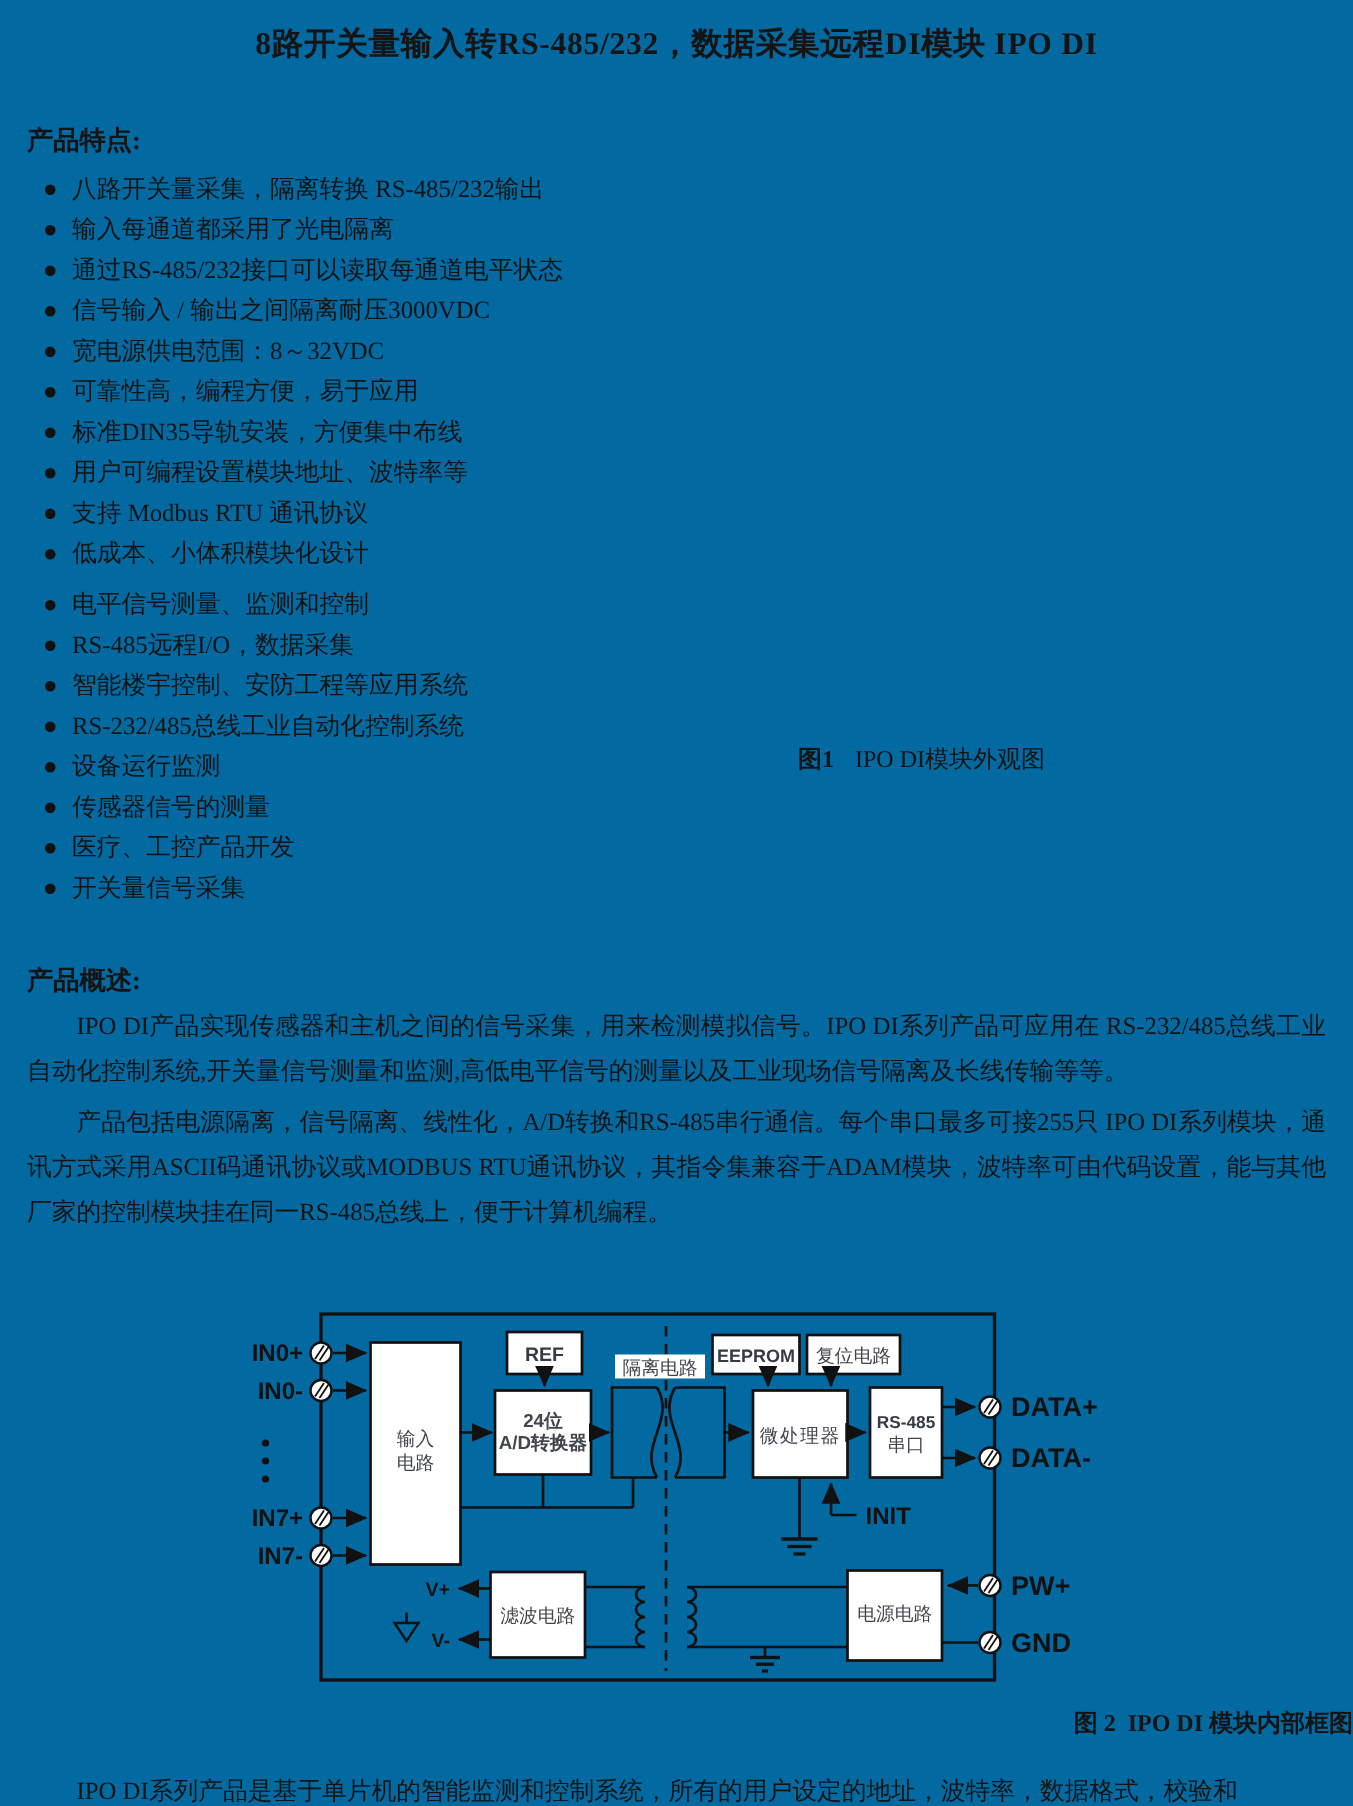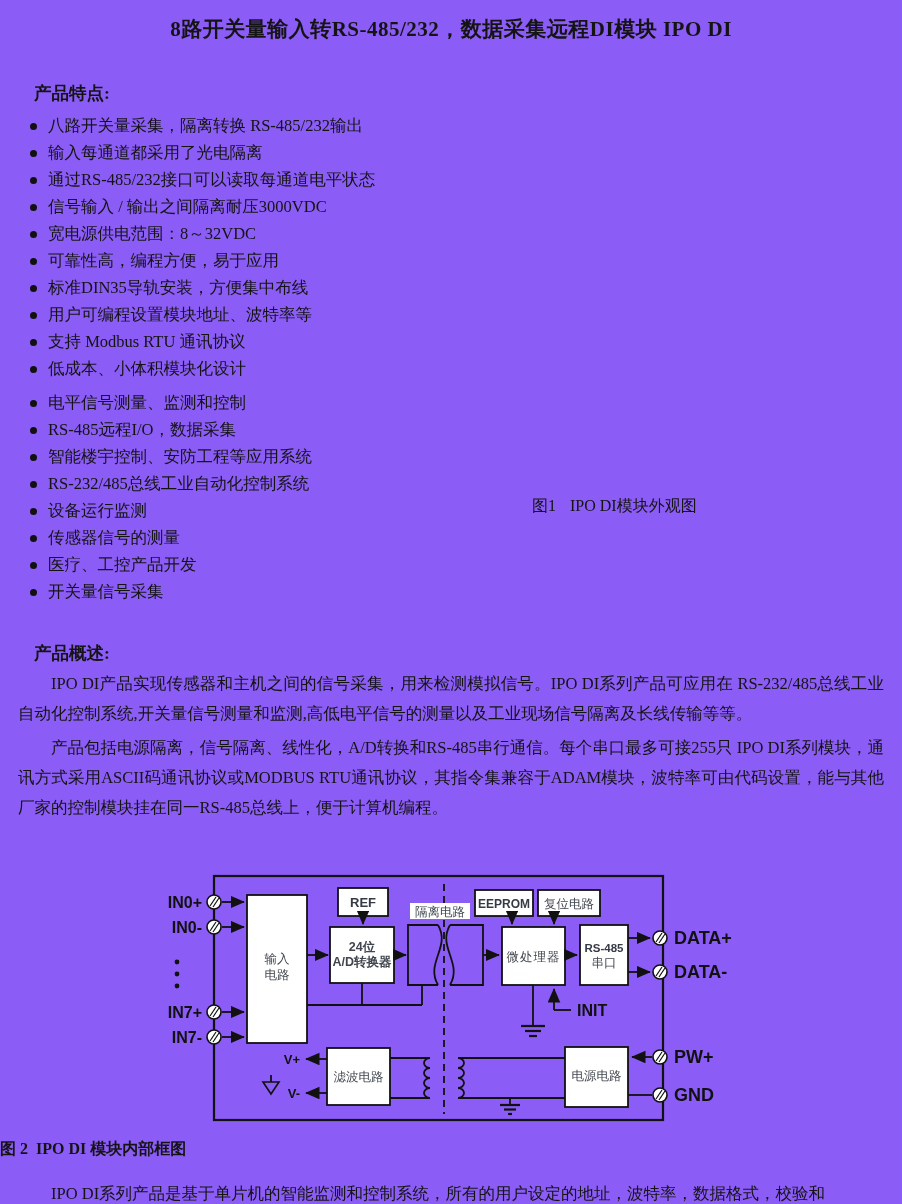--- a/index.html
+++ b/index.html
@@ -1,32 +1,32 @@
 <!DOCTYPE html>
 <html><head>
 <meta charset="utf-8">
 <style>
   html,body { margin:0; padding:0; background:#e8e8e8; }
   .page {
     position:relative;
     width:902px; height:1204px;
     margin:0 auto;
-    background:#8b5cf6;
+    background:#0369a1;
     font-family:"Liberation Serif","DejaVu Serif",serif;
     color:#141414;
     overflow:hidden;
   }
   .title {
     margin:0; padding-top:15px;
     text-align:center;
     font-size:21px; font-weight:bold;
     letter-spacing:0.5px;
   }
   .section-heading {
-    margin:0; padding-left:34px;
+    margin:0; padding-left:18px;
     font-size:17.5px; font-weight:bold;
   }
   .heading-features { margin-top:38px; }
   .heading-apps     { margin-top:13px; }
   .heading-overview { margin-top:36px; }
   ul.bullets {
     list-style:none;
     margin:7px 0 0 0; padding:0 0 0 48px;
   }
   ul.bullets li {
@@ -42,24 +42,24 @@
   .para {
     margin:4px 18px 0 18px;
     font-size:16.5px; line-height:30px;
     text-align:justify;
     text-indent:2em;
   }
   .fig1-caption {
     position:absolute; left:532px; top:496px;
     font-size:16px;
   }
-  .fig1-caption .fig-label { font-weight:normal; margin-right:14px;text-align:right; }
+  .fig1-caption .fig-label { font-weight:bold; margin-right:14px;text-align:right; }
   .fig2-caption {
     position:absolute; left:0; top:1139px; width:100%;
-    text-align:left;
+    text-align:right;
     font-size:16px; font-weight:bold;
   }
   .fig2-caption .fig-label { margin-right:8px; }
   .footer-par {
     position:absolute; left:18px; right:14px; top:1164px;
     font-size:16.5px; line-height:26px;
     text-indent:2em; text-align:justify;
   }
   svg.diagram { position:absolute; left:150px; top:862px; }
   svg.diagram .wire   { stroke:#111; stroke-width:1.8; fill:none; }

